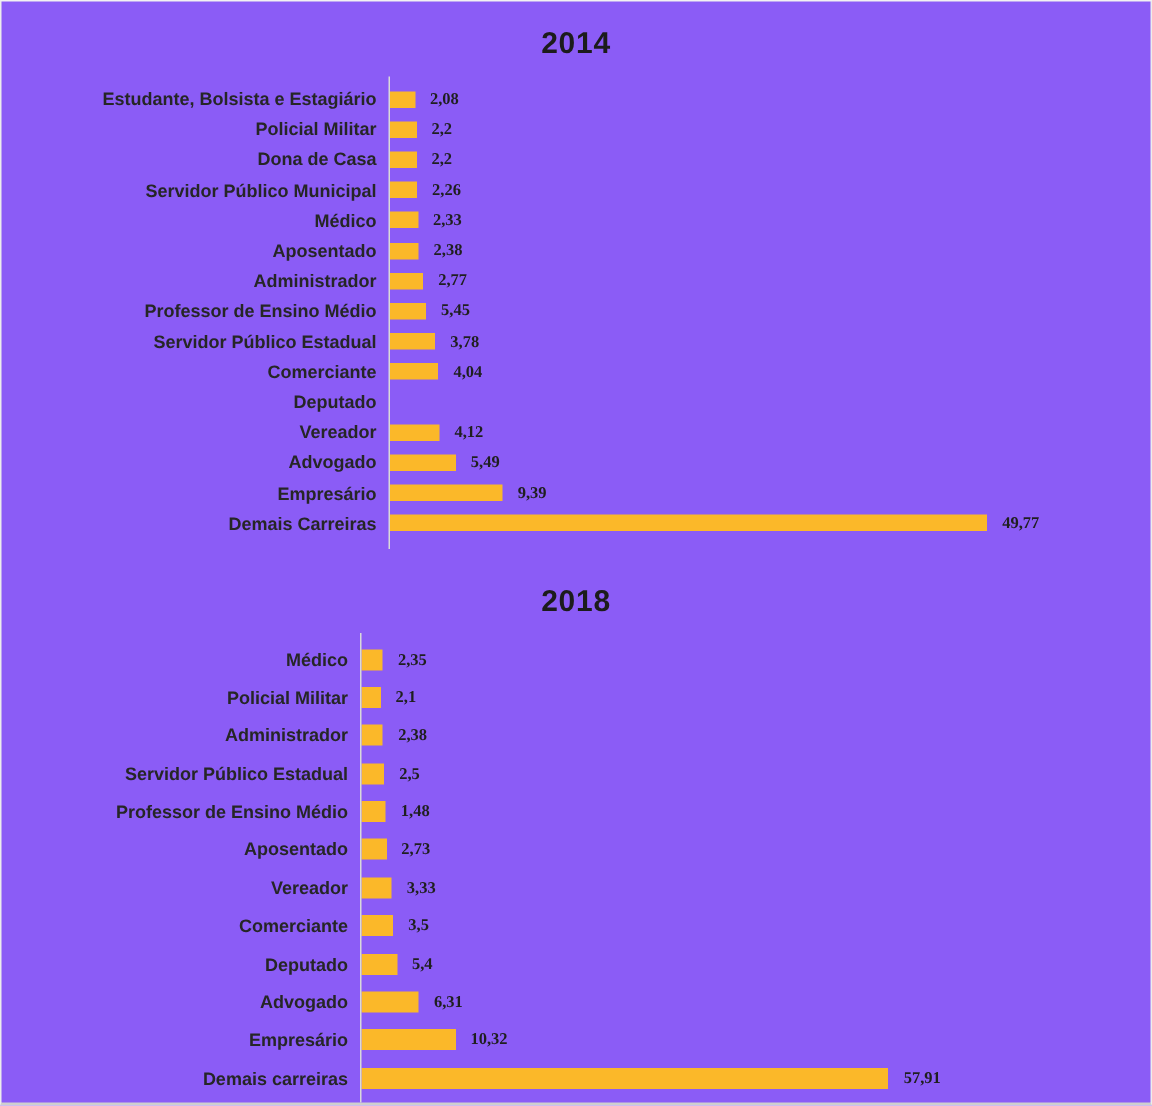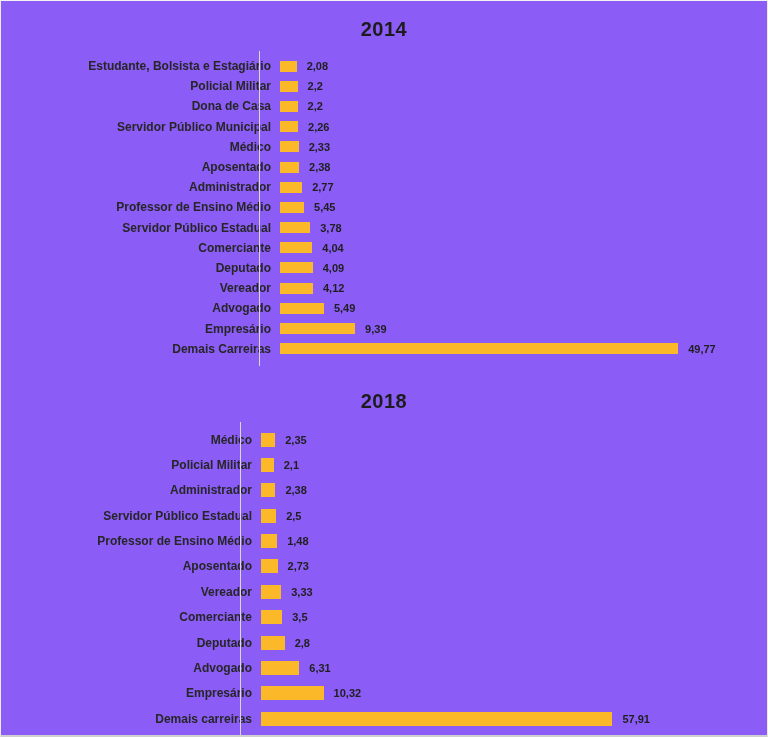--- a/index.html
+++ b/index.html
@@ -43,21 +43,20 @@
   .chart-2018 {
     --label-w: 239px;
     --pitch: 25.4px;
     --bar-h: 14px;
     --track-w: 352px;
     padding-top: 30px;
   }
   .chart-2018 .rows { margin-top: 14px; }
   .rows {
     position: relative;
-    padding-left: 20px;
   }
   .rows::before {               
     content: '';
     position: absolute;
     left: var(--label-w);
     top: -5px;
     bottom: -7px;
     width: 1px;
     background: #d9d9d9;
   }
@@ -89,20 +88,21 @@
     height: var(--bar-h);
     flex-shrink: 0;
   }
   .value {
     margin-left: 10px;
     font-size: 11px;
     font-weight: 700;
     color: #1f1f1f;
     white-space: nowrap;
     flex-shrink: 0;
+    font-family: Liberation Serif, serif;
   }
 </style>
 </head>
 <body>
 
 <div class="page">
 
   <section class="chart chart-2014">
     <h2 class="chart-title">2014</h2>
     <div class="rows">
@@ -171,24 +171,20 @@
         </div>
         <div class="row">
           <div class="row-label">Comerciante</div>
           <div class="track">
             <div class="bar" style="width: 8.08%; background: rgb(251, 184, 41);"></div>
             <div class="value">4,04</div>
           </div>
         </div>
         <div class="row">
           <div class="row-label">Deputado</div>
-          <div class="track">
-            <div class="bar" style="width: 8.18%; background: rgb(251, 184, 41);"></div>
-            <div class="value">4,09</div>
-          </div>
         </div>
         <div class="row">
           <div class="row-label">Vereador</div>
           <div class="track">
             <div class="bar" style="width: 8.24%; background: rgb(251, 184, 41);"></div>
             <div class="value">4,12</div>
           </div>
         </div>
         <div class="row">
           <div class="row-label">Advogado</div>
@@ -270,21 +266,21 @@
           <div class="row-label">Comerciante</div>
           <div class="track">
             <div class="bar" style="width: 6.03%; background: rgb(251, 184, 41);"></div>
             <div class="value">3,5</div>
           </div>
         </div>
         <div class="row">
           <div class="row-label">Deputado</div>
           <div class="track">
             <div class="bar" style="width: 6.72%; background: rgb(251, 184, 41);"></div>
-            <div class="value">2,8</div>
+            <div class="value">5,4</div>
           </div>
         </div>
         <div class="row">
           <div class="row-label">Advogado</div>
           <div class="track">
             <div class="bar" style="width: 10.88%; background: rgb(251, 184, 41);"></div>
             <div class="value">6,31</div>
           </div>
         </div>
         <div class="row">

